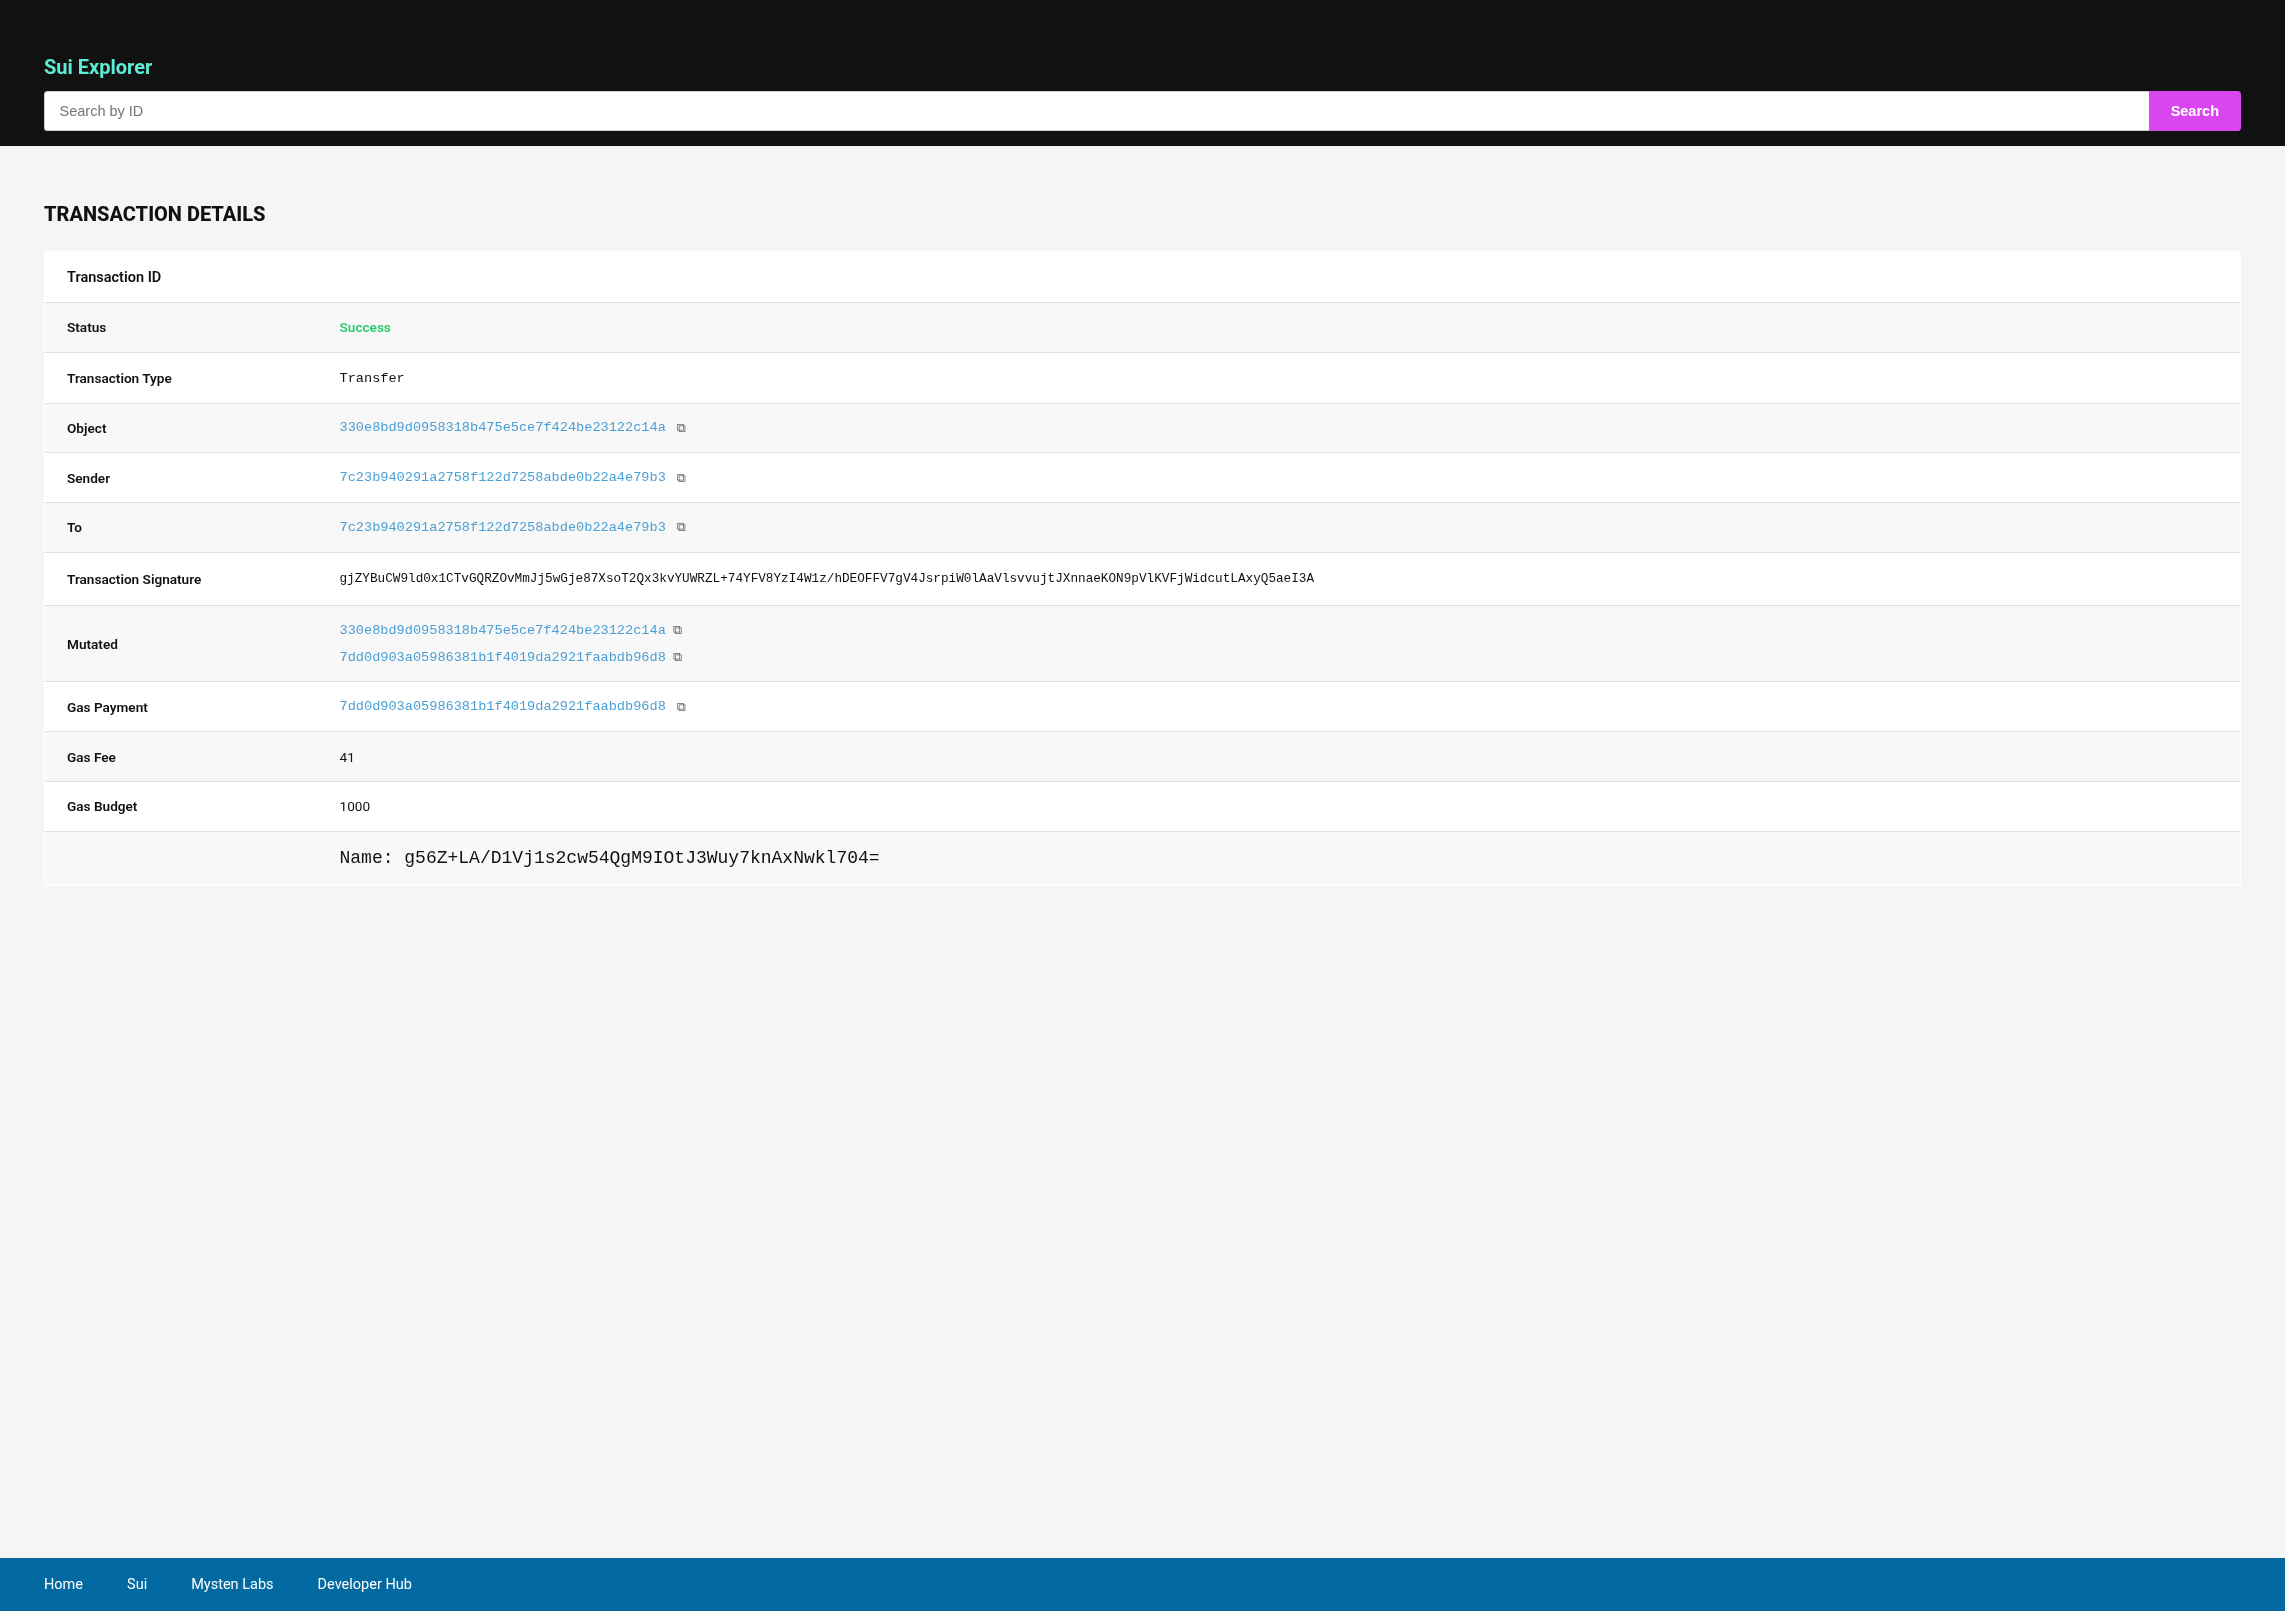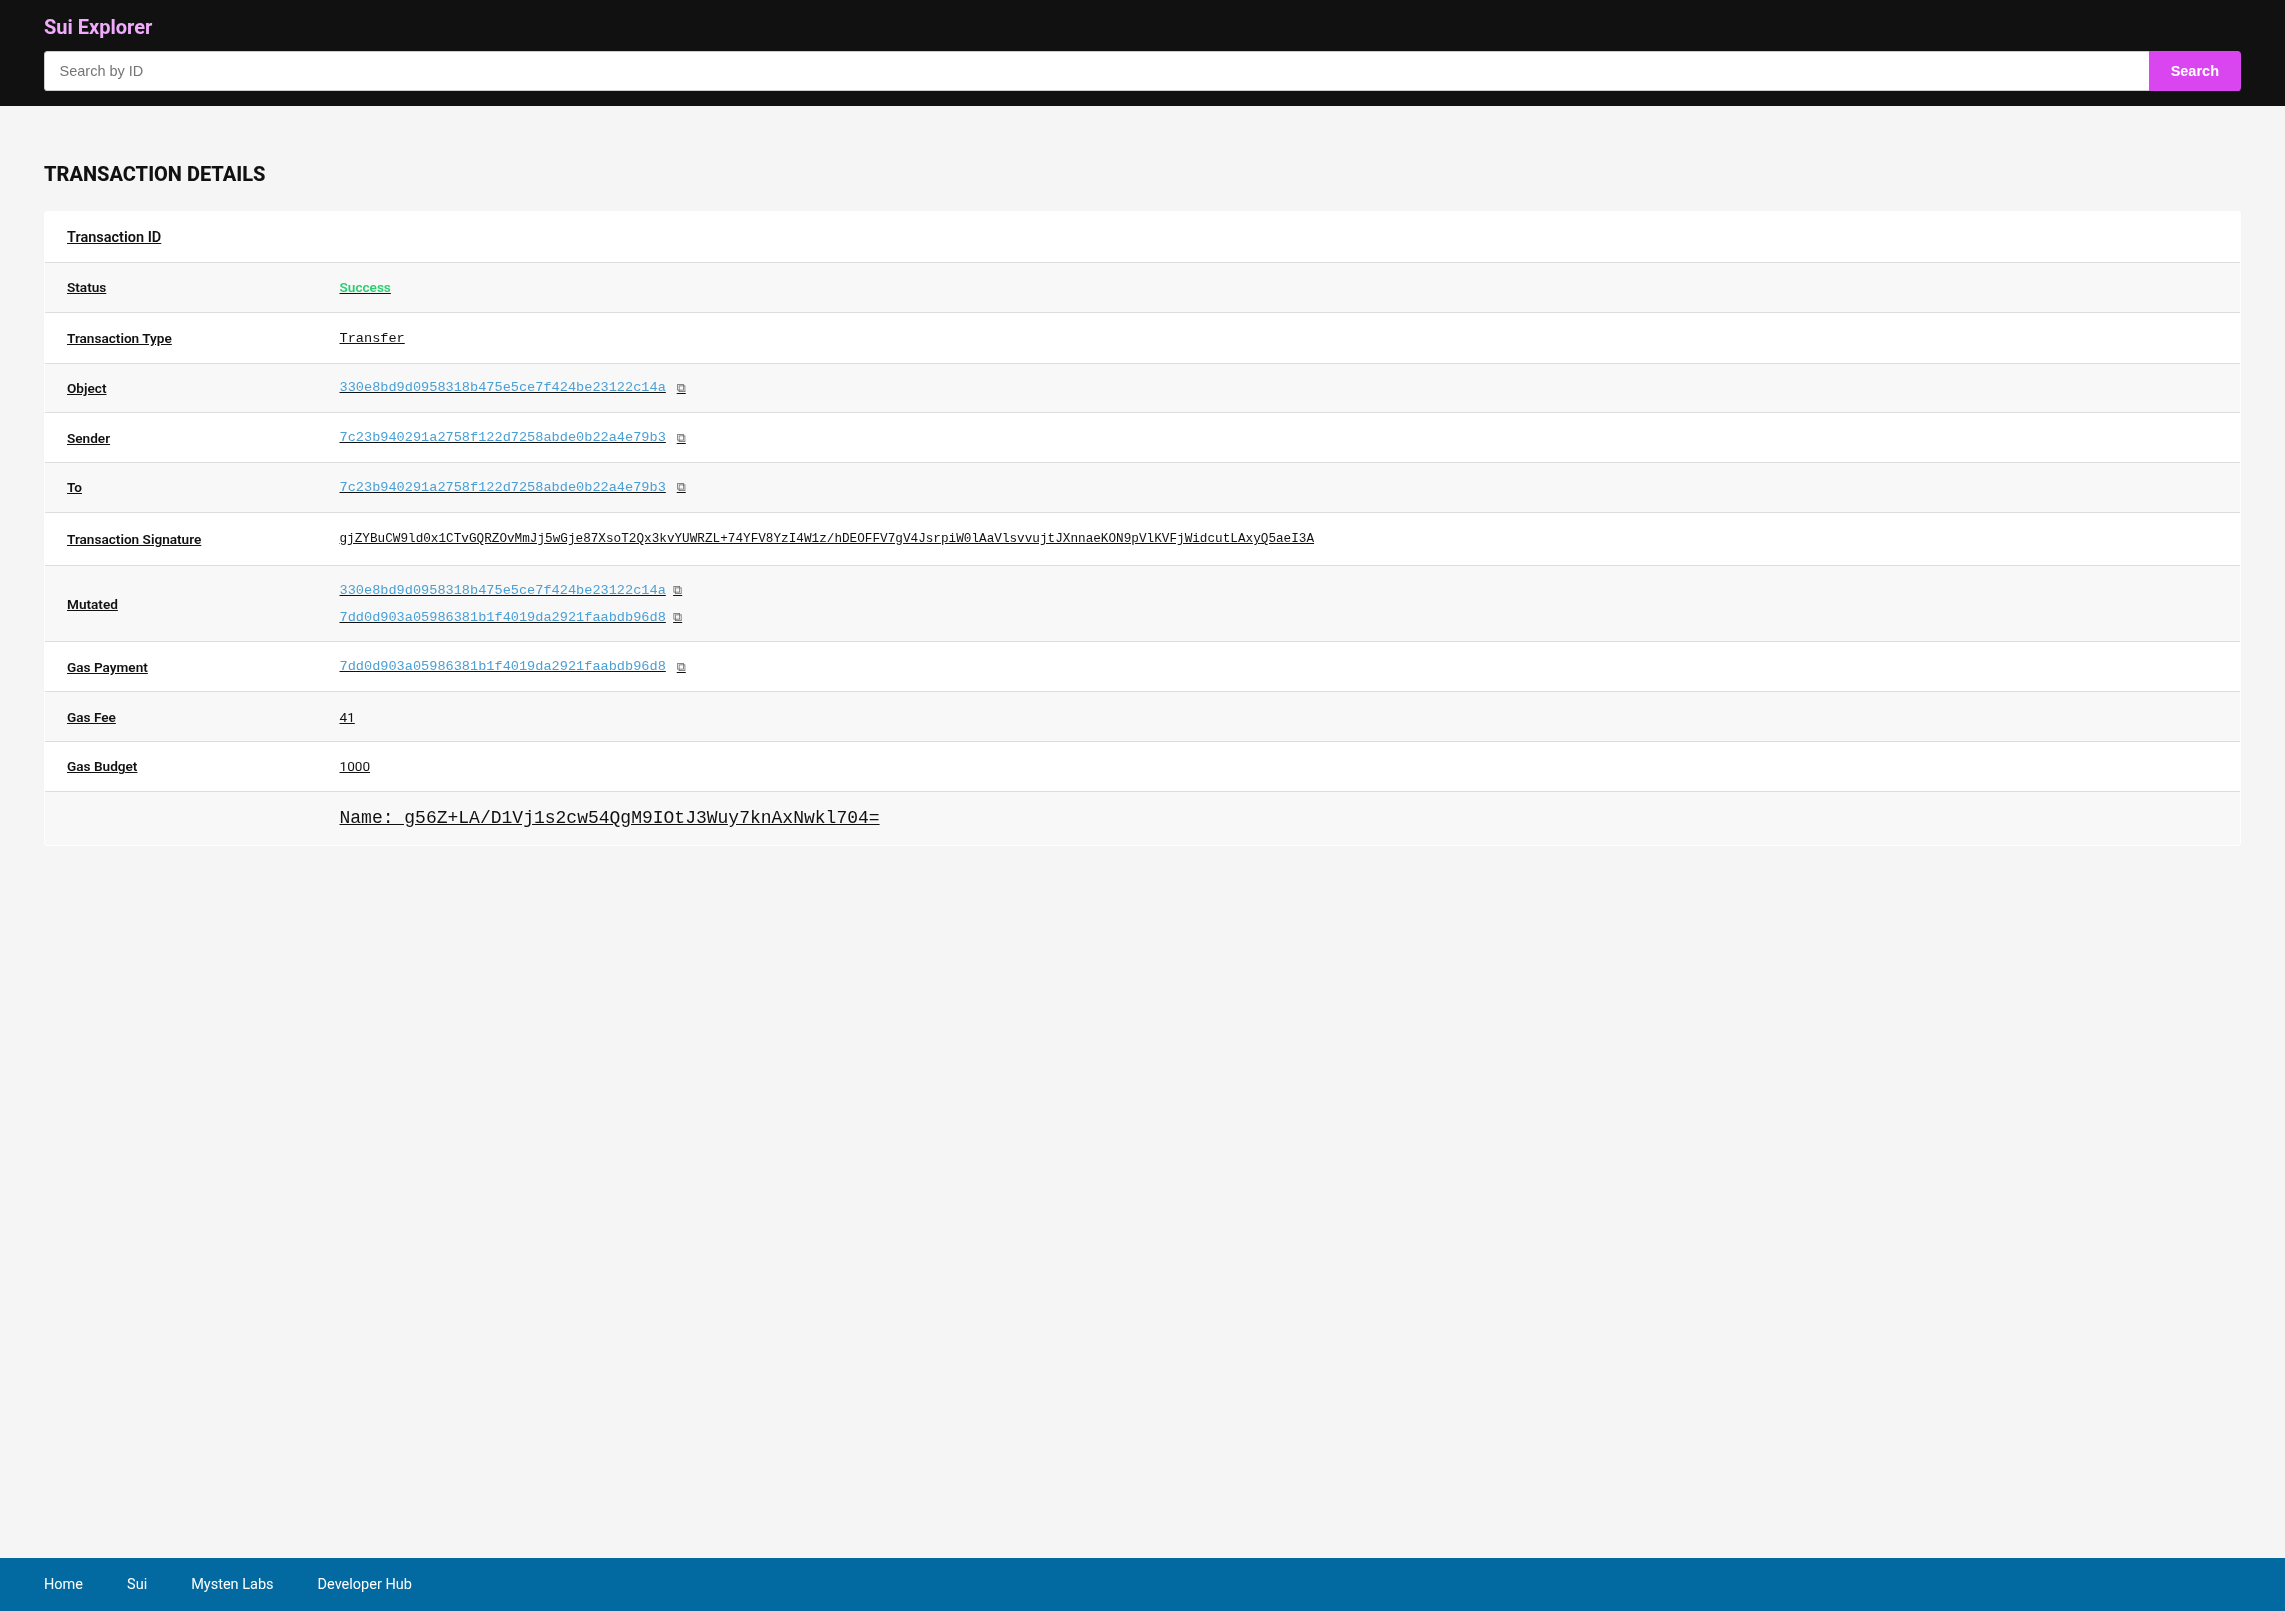--- a/index.html
+++ b/index.html
@@ -20,23 +20,24 @@
     
     .header {
       background-color: #111;
       padding: 14.5px 44px;
       display: flex;
       flex-direction: column;
       gap: 12.7px;
     }
 
     .header-title {
-      color: #f0abfc;
+      color: #5eead4;
       font-size: 20px;
       font-weight: 700;
+      margin-top: 40px;
     }
 
     .search-row {
       display: flex;
       gap: 0;
     }
 
     .search-input {
       flex: 1;
       padding: 11px 14.5px;
@@ -112,21 +113,20 @@
     }
 
     .detail-table tbody tr:nth-child(odd) {
       background-color: #fff;
     }
 
     .detail-table td {
       padding: 16.4px 22px;
       font-size: 13.6px;
       vertical-align: middle;
-      text-decoration: underline;
     }
 
     .detail-table td:first-child {
       width: 273px;
       font-weight: 600;
       color: #111;
     }
 
     .link-blue {
       color: #4a9fd4;

